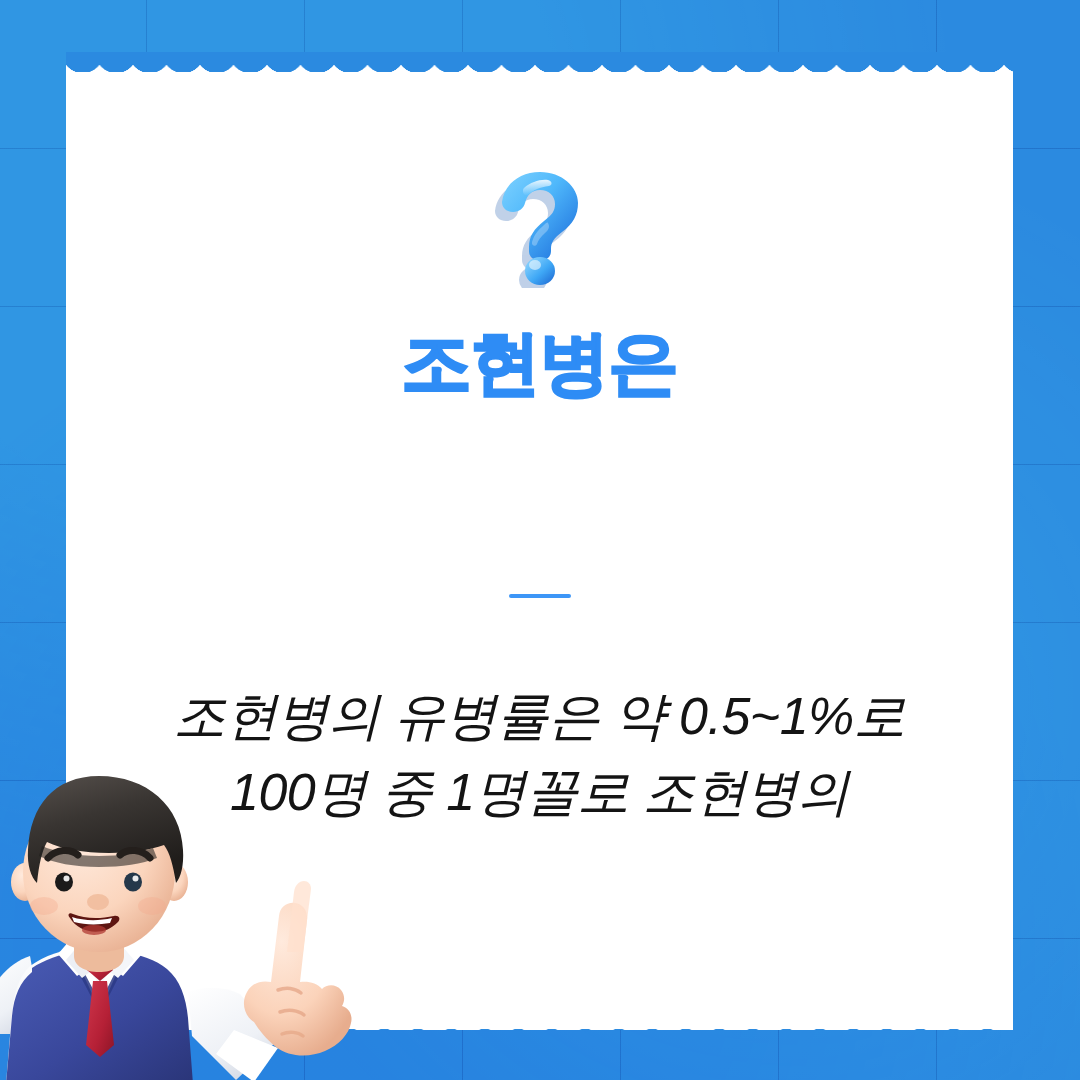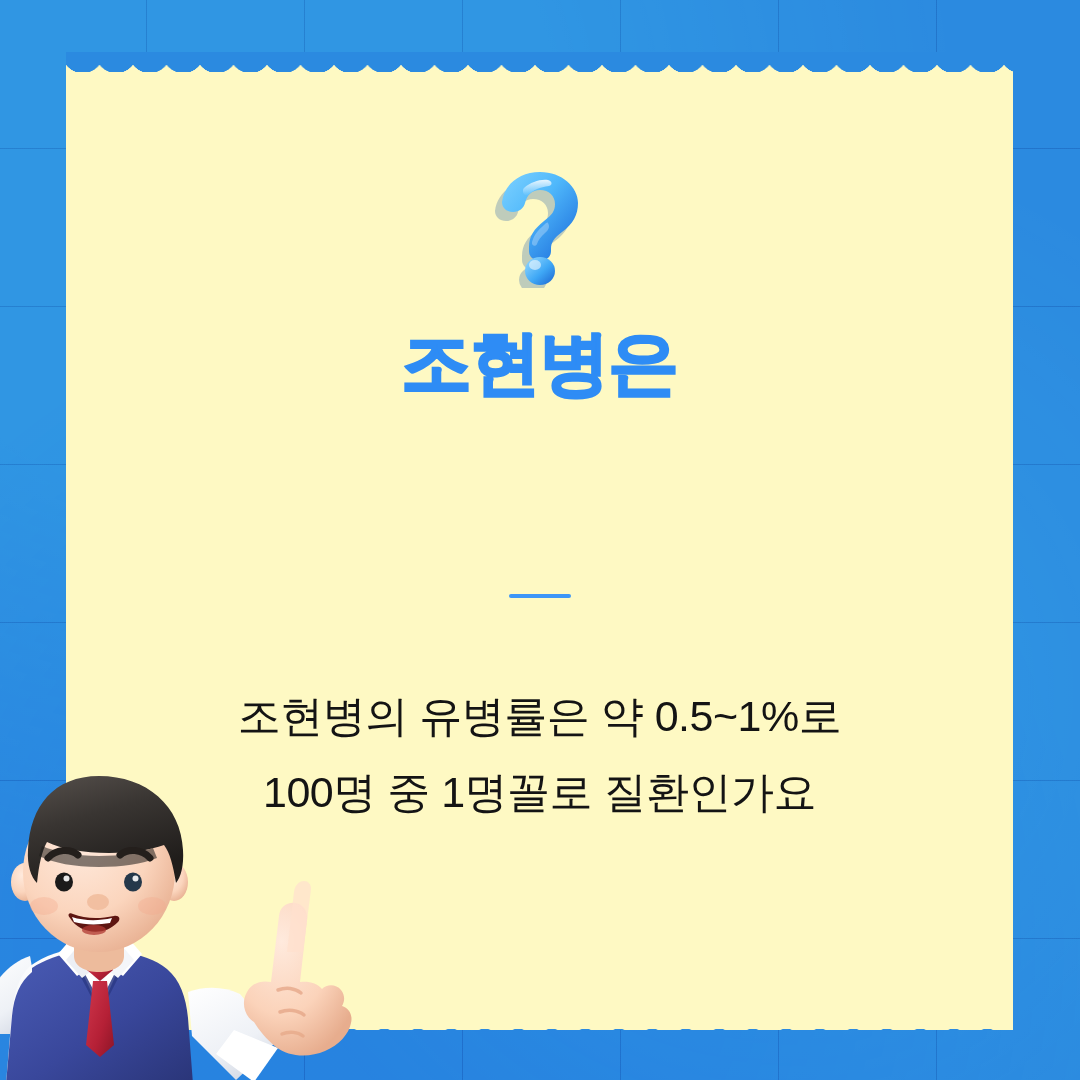--- a/index.html
+++ b/index.html
@@ -24,21 +24,21 @@
     background-image:
       radial-gradient(circle at 18% 12%, rgba(255,255,255,.10) 0 28%, transparent 60%),
       radial-gradient(circle at 72% 64%, rgba(255,255,255,.07) 0 22%, transparent 55%),
       radial-gradient(circle at 40% 88%, rgba(0,50,130,.10) 0 26%, transparent 58%);
     mix-blend-mode:overlay;
   }
 
   
   #card{
     position:absolute;left:66px;top:52px;width:947px;height:978px;
-    background:#fef9c3;
+    background:#ffffff;
   }
   .scallop{
     position:absolute;left:0;width:947px;height:20px;
     background-repeat:repeat-x;
     background-size:33.5px 40px;
   }
   .scallop-top{
     top:0;
     background-image:radial-gradient(circle at 50% 0%, #2b8ae0 0 48%, rgba(43,138,224,0) 49%);
     background-position:0 0;
@@ -64,21 +64,21 @@
   }
   #headline .l2{font-size:74px;}
 
   
   #divider-wrap{position:absolute;left:0;right:0;top:542px;display:flex;justify-content:center;}
   #divider{width:62px;height:4px;background:#3d96f7;border-radius:2px;}
 
   
   #body{
     position:absolute;left:0;right:0;top:626px;text-align:center;
-    color:#141414;font-size:43px;line-height:76px;letter-spacing:-.5px;
+    color:#141414;font-size:52px;line-height:76px;letter-spacing:-.5px;font-style:italic;
   }
   #body .bold{font-weight:700;}
 
   
   #character{position:absolute;left:-8px;bottom:-4px;width:430px;height:330px;}
 </style>
 </head>
 <body>
 
 <div id="bg">
@@ -126,21 +126,21 @@
   <div id="headline">
     <div class="l1">조현병은</div>
   </div>
 
   <div id="divider-wrap">
     <div id="divider"></div>
   </div>
 
   <div id="body">
     <div>조현병의 유병률은 약 0.5~1%로</div>
-    <div>100명 중 1명꼴로 질환인가요</div>
+    <div>100명 중 1명꼴로 조현병의</div>
   </div>
 </div>
 
 <svg id="character" viewBox="0 0 430 330">
   <defs>
     <radialGradient id="skin" cx="38%" cy="32%" r="72%">
       <stop offset="0%" stop-color="#ffeadd"></stop>
       <stop offset="62%" stop-color="#fbd5bd"></stop>
       <stop offset="100%" stop-color="#e9b294"></stop>
     </radialGradient>

